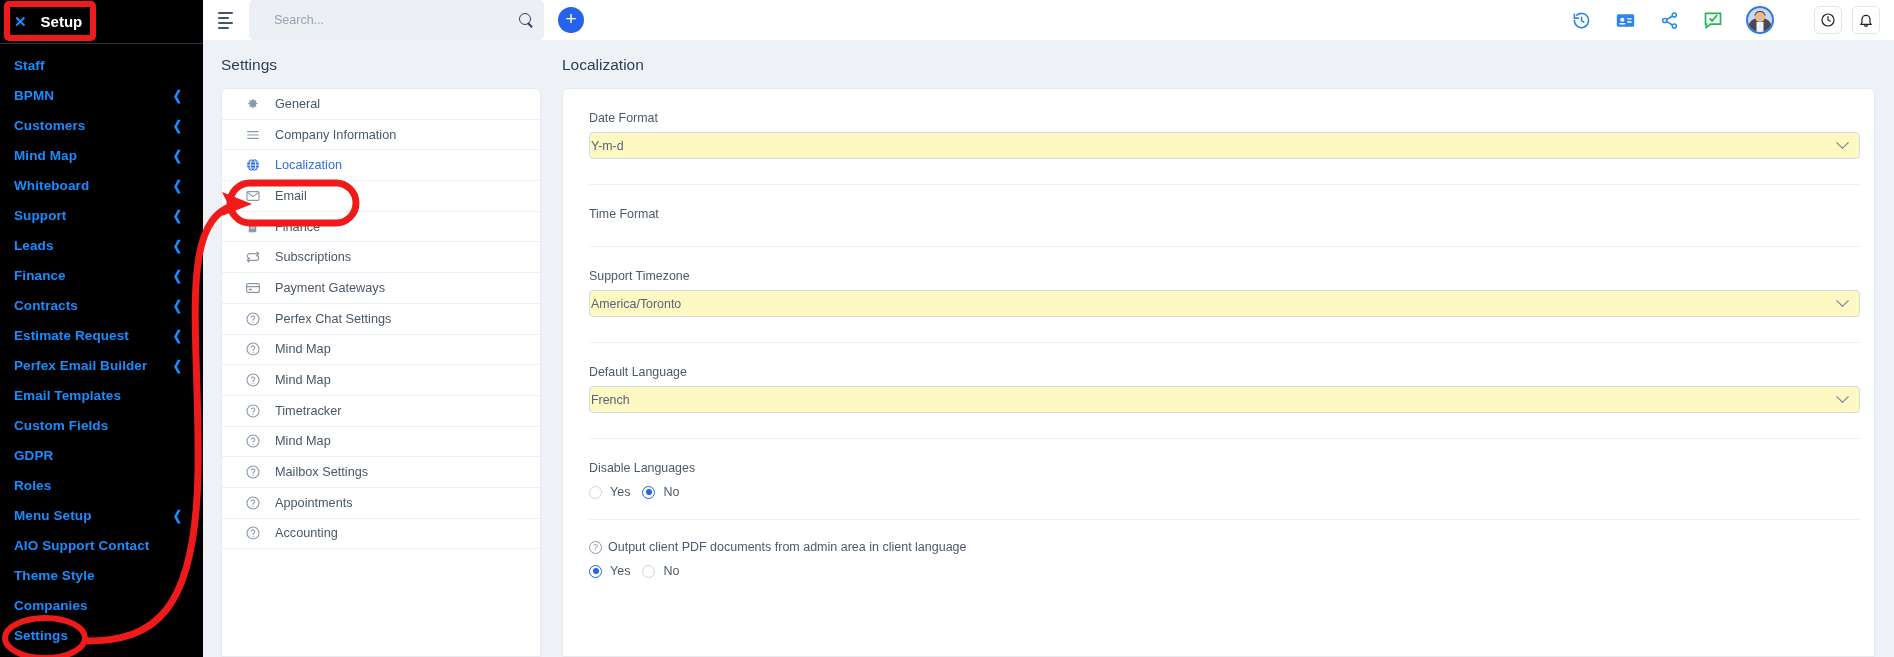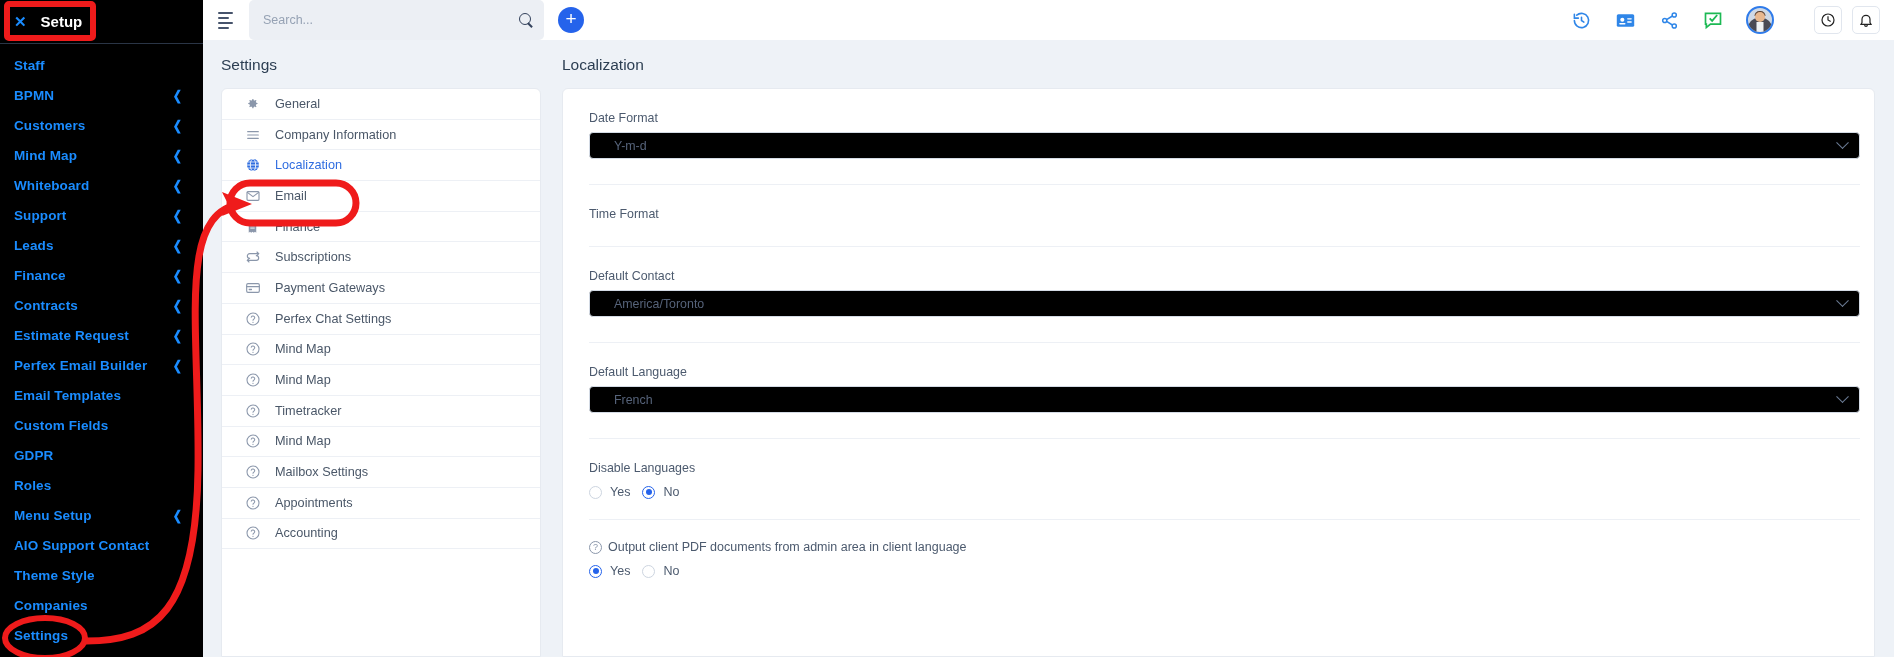--- a/index.html
+++ b/index.html
@@ -54,21 +54,21 @@
     padding-left: 5px; cursor: pointer;
   }
   .ham i { display: block; height: 2px; background: #46536b; border-radius: 1px; }
   .ham i:nth-child(1) { width: 15px; }
   .ham i:nth-child(2) { width: 11px; }
   .ham i:nth-child(3) { width: 15px; }
   .ham i:nth-child(4) { width: 11px; }
 
   .searchbox {
     width: 295px; height: 40px; background: #eceff4; border-radius: 5px;
-    display: flex; align-items: center; padding: 0 10px 0 14px;
+    display: flex; align-items: center; padding: 0 10px 0 25px;
     position: relative;
   }
   .searchbox input {
     border: 0; background: transparent; outline: none; flex: 1;
     font-family: "Liberation Sans", sans-serif; font-size: 12.5px; color: #3c4a60;
   }
   .searchbox input::placeholder { color: #96a2b4; }
   .mag { width: 15px; height: 15px; position: relative; }
   .mag::before {
     content: ""; position: absolute; left: 0; top: 0; width: 10px; height: 10px;
@@ -126,22 +126,22 @@
   .detail-title { font-size: 15.5px; color: #2c3e52; padding: 16px 0 14px 7px; }
   .detail-card {
     background: #ffffff; border: 1px solid #e6eaf0; border-radius: 6px 6px 0 0;
     flex: 1; margin-right: 19px; margin-left: 7px;
     padding: 22px 14px 0 26px; overflow: hidden;
   }
   .field { margin-bottom: 11px; }
   .field-label { font-size: 12.4px; color: #4c5a6e; margin-bottom: 7px; }
   .select {
     height: 27px; border: 1px solid #d4dbe5; border-radius: 4px;
-    display: flex; align-items: center; padding: 0 12px 0 24px;
-    font-size: 12.4px; color: #56637a; background: #000000; cursor: pointer;
+    display: flex; align-items: center; padding: 0 12px 0 1px;
+    font-size: 12.4px; color: #56637a; background: #fef9c3; cursor: pointer;
     justify-content: space-between;
   }
   .select .chevd {
     width: 9px; height: 9px; border-right: 1.4px solid #6b7b94;
     border-bottom: 1.4px solid #6b7b94; transform: rotate(45deg) translate(-2px,-2px);
   }
   .hr { height: 1px; background: #edf0f5; margin: 25px 0 22px 0; }
   .hr.tight { margin: 20px 0 20px 0; }
 
   .radio-row { display: flex; align-items: center; margin-top: 10px; }
@@ -499,21 +499,21 @@
 
           <div class="hr"></div>
 
           <div class="field">
             <div class="field-label">Time Format</div>
           </div>
 
           <div class="hr"></div>
 
           <div class="field">
-            <div class="field-label">Default Contact</div>
+            <div class="field-label">Support Timezone</div>
             <div class="select">
               <span>America/Toronto</span>
               <span class="chevd"></span>
             </div>
           </div>
 
           <div class="hr"></div>
 
           <div class="field">
             <div class="field-label">Default Language</div>

